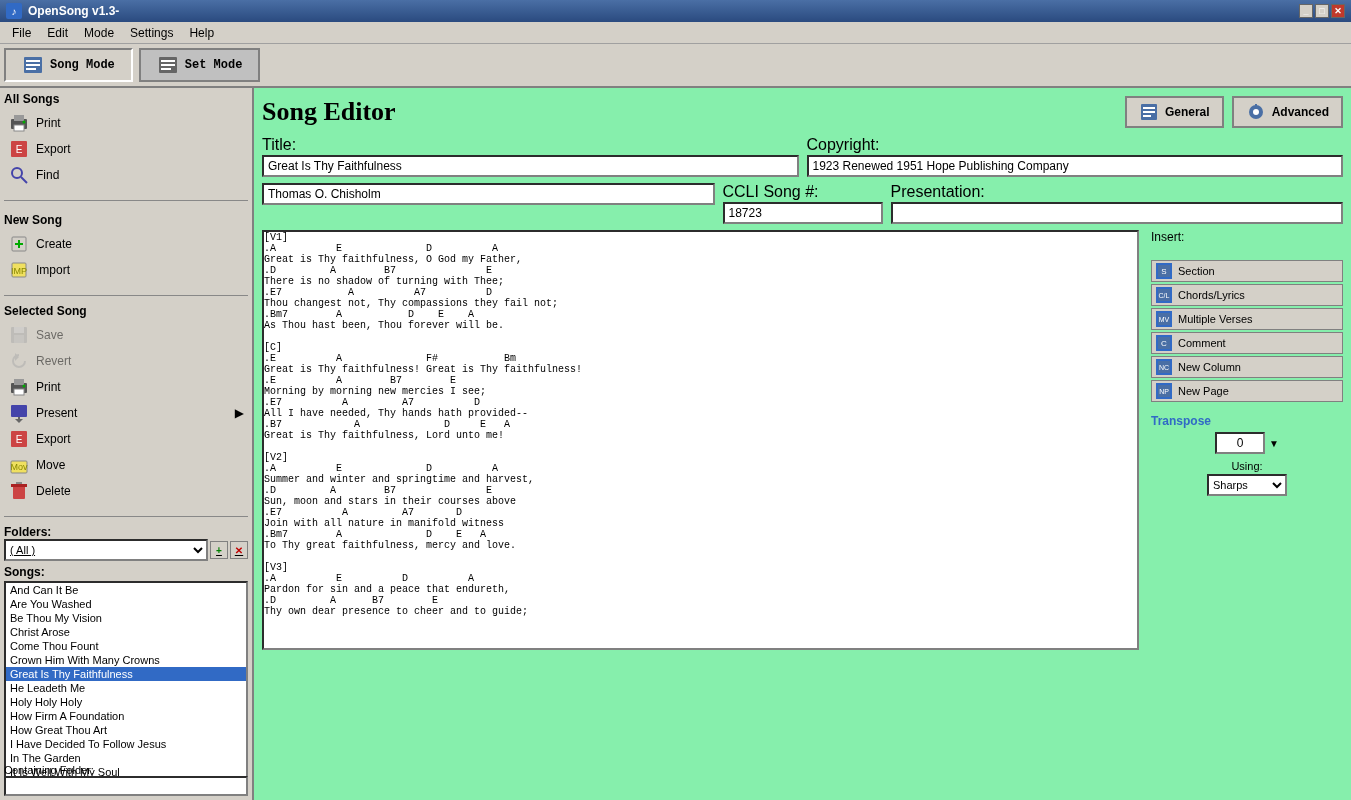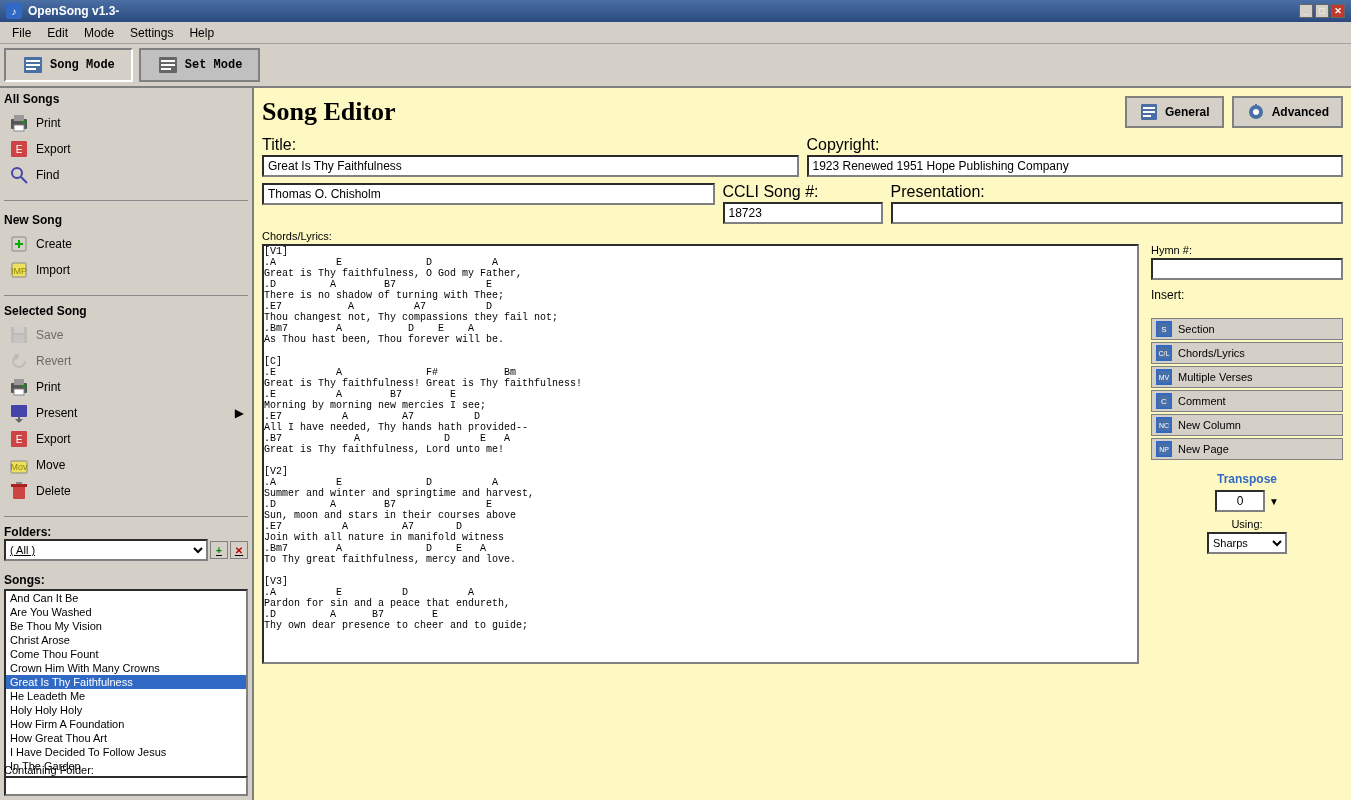--- a/index.html
+++ b/index.html
@@ -27,36 +27,36 @@
 
     
     #main { display: flex; height: calc(800px - 88px); }
 
     
     #left-panel { width: 254px; background: #d4d0c8; border-right: 2px solid #808080; padding: 4px; display: flex; flex-direction: column; gap: 4px; }
     .panel-section { margin-bottom: 4px; }
     .action-btn { display: flex; align-items: center; gap: 6px; padding: 2px 4px; cursor: pointer; font-size: 12px; }
     .btn-icon { width: 22px; height: 22px; display: flex; align-items: center; justify-content: center; font-size: 14px; }
 
-    .folder-select-row { display: flex; align-items: center; gap: 2px; margin-bottom: 8px; text-decoration: underline; }
+    .folder-select-row { display: flex; align-items: center; gap: 2px; margin-bottom: 0; text-decoration: underline; }
     .folder-select { flex: 1; height: 22px; font-size: 11px; border: 2px inset #808080; background: white; }
     .small-btn { width: 18px; height: 18px; border: 1px solid #808080; background: #d4d0c8; cursor: pointer; display: flex; align-items: center; justify-content: center; font-size: 10px; }
     .small-btn.green { color: #008000; font-weight: bold; }
     .small-btn.red { color: #c00000; font-weight: bold; }
 
     .songs-label { font-weight: bold; margin-bottom: 2px; }
     .songs-list { flex: 1; border: 2px inset #808080; background: white; overflow-y: auto; min-height: 200px; }
     .song-item { padding: 1px 4px; cursor: pointer; font-size: 11px; white-space: nowrap; }
     .song-item.selected { background: #316ac5; color: white; }
 
     .containing-label { font-size: 11px; margin-top: 4px; }
     .containing-input { width: 100%; height: 20px; border: 2px inset #808080; background: white; font-size: 11px; }
 
     
-    #content { flex: 1; background: #fef9c3; padding: 8px; overflow: hidden; }
+    #content { flex: 1; background: #86efac; padding: 8px; overflow: hidden; }
 
     
     #editor-header { display: flex; justify-content: space-between; align-items: center; margin-bottom: 8px; }
     #editor-title { font-size: 26px; font-weight: bold; color: #000; font-family: 'Times New Roman', serif; }
     #editor-buttons { display: flex; gap: 8px; }
     .editor-mode-btn { display: flex; align-items: center; gap: 6px; padding: 4px 12px; border: 2px solid #808080; background: #d4d0c8; cursor: pointer; font-size: 12px; font-weight: bold; }
 
     
     .form-row { display: flex; gap: 8px; margin-bottom: 6px; }
     .form-group { display: flex; flex-direction: column; }
@@ -78,21 +78,21 @@
     #right-sidebar { width: 200px; padding-left: 8px; }
     .sidebar-field-group { margin-bottom: 8px; }
     .sidebar-label { font-size: 11px; margin-bottom: 2px; }
     .sidebar-input { width: 100%; height: 22px; border: 2px inset #808080; background: white; font-size: 11px; }
 
     .insert-label { font-size: 12px; font-weight: normal; margin-bottom: 16px; }
     .insert-btn { display: flex; align-items: center; gap: 6px; padding: 2px 4px; margin-bottom: 2px; cursor: pointer; font-size: 11px; border: 1px solid #808080; background: #d4d0c8; }
     .insert-icon { width: 16px; height: 16px; background: #316ac5; display: flex; align-items: center; justify-content: center; }
 
     .transpose-section { margin-top: 12px; }
-    .transpose-label { font-size: 12px; color: #316ac5; font-weight: bold; text-align: center; margin-bottom: 4px; }
+    .transpose-label { font-size: 12px; color: #316ac5; font-weight: bold; margin-bottom: 4px; }
     .transpose-row { display: flex; align-items: center; gap: 4px; justify-content: center; margin-bottom: 6px; }
     .transpose-input { width: 50px; height: 22px; border: 2px inset #808080; background: white; font-size: 12px; text-align: center; }
     .transpose-select { width: 80px; height: 22px; border: 2px inset #808080; background: white; font-size: 11px; }
     .using-label { font-size: 11px; text-align: center; margin-bottom: 2px; }
 
     .divider-line { border: none; border-top: 1px solid #888; margin: 4px 0; }
     
     
     .win-icon { width: 16px; height: 16px; background: #316ac5; border-radius: 2px; display: inline-flex; align-items: center; justify-content: center; color: white; font-size: 10px; }
 
@@ -373,21 +373,20 @@
       <div class="form-group ccli">
         <div class="form-label">CCLI Song #:</div>
         <input class="form-input" type="text" id="ccli-input" value="18723" style="">
       </div>
       <div class="form-group presentation">
         <div class="form-label">Presentation:</div>
         <input class="form-input" type="text" id="presentation-input" style="">
       </div>
     </div>
 
-    <div class="chords-label">Chords/Lyrics:</div>
 
     <div id="editor-body">
 
       <div id="lyrics-area-wrapper">
         <textarea id="lyrics-textarea" style="">[V1]
 .A          E              D          A
 Great is Thy faithfulness, O God my Father,
 .D         A        B7               E
 There is no shadow of turning with Thee;
 .E7           A          A7          D
@@ -417,24 +416,20 @@
 
 [V3]
 .A          E          D          A
 Pardon for sin and a peace that endureth,
 .D         A      B7        E
 Thy own dear presence to cheer and to guide;</textarea>
       </div>
 
       <div id="right-sidebar">
 
-        <div class="sidebar-field-group">
-          <div class="sidebar-label">Hymn #:</div>
-          <input class="sidebar-input" type="text" id="hymn-input" style="">
-        </div>
 
         <div>
           <div class="insert-label">Insert:</div>
           <div class="insert-btn">
             <div class="insert-icon">
               <svg width="14" height="14" viewBox="0 0 14 14">
                   <rect x="1" y="1" width="12" height="12" fill="#4a6fa5"></rect>
                   <text x="7" y="10" text-anchor="middle" fill="white" font-size="8">S</text>
                 </svg>
             </div>

